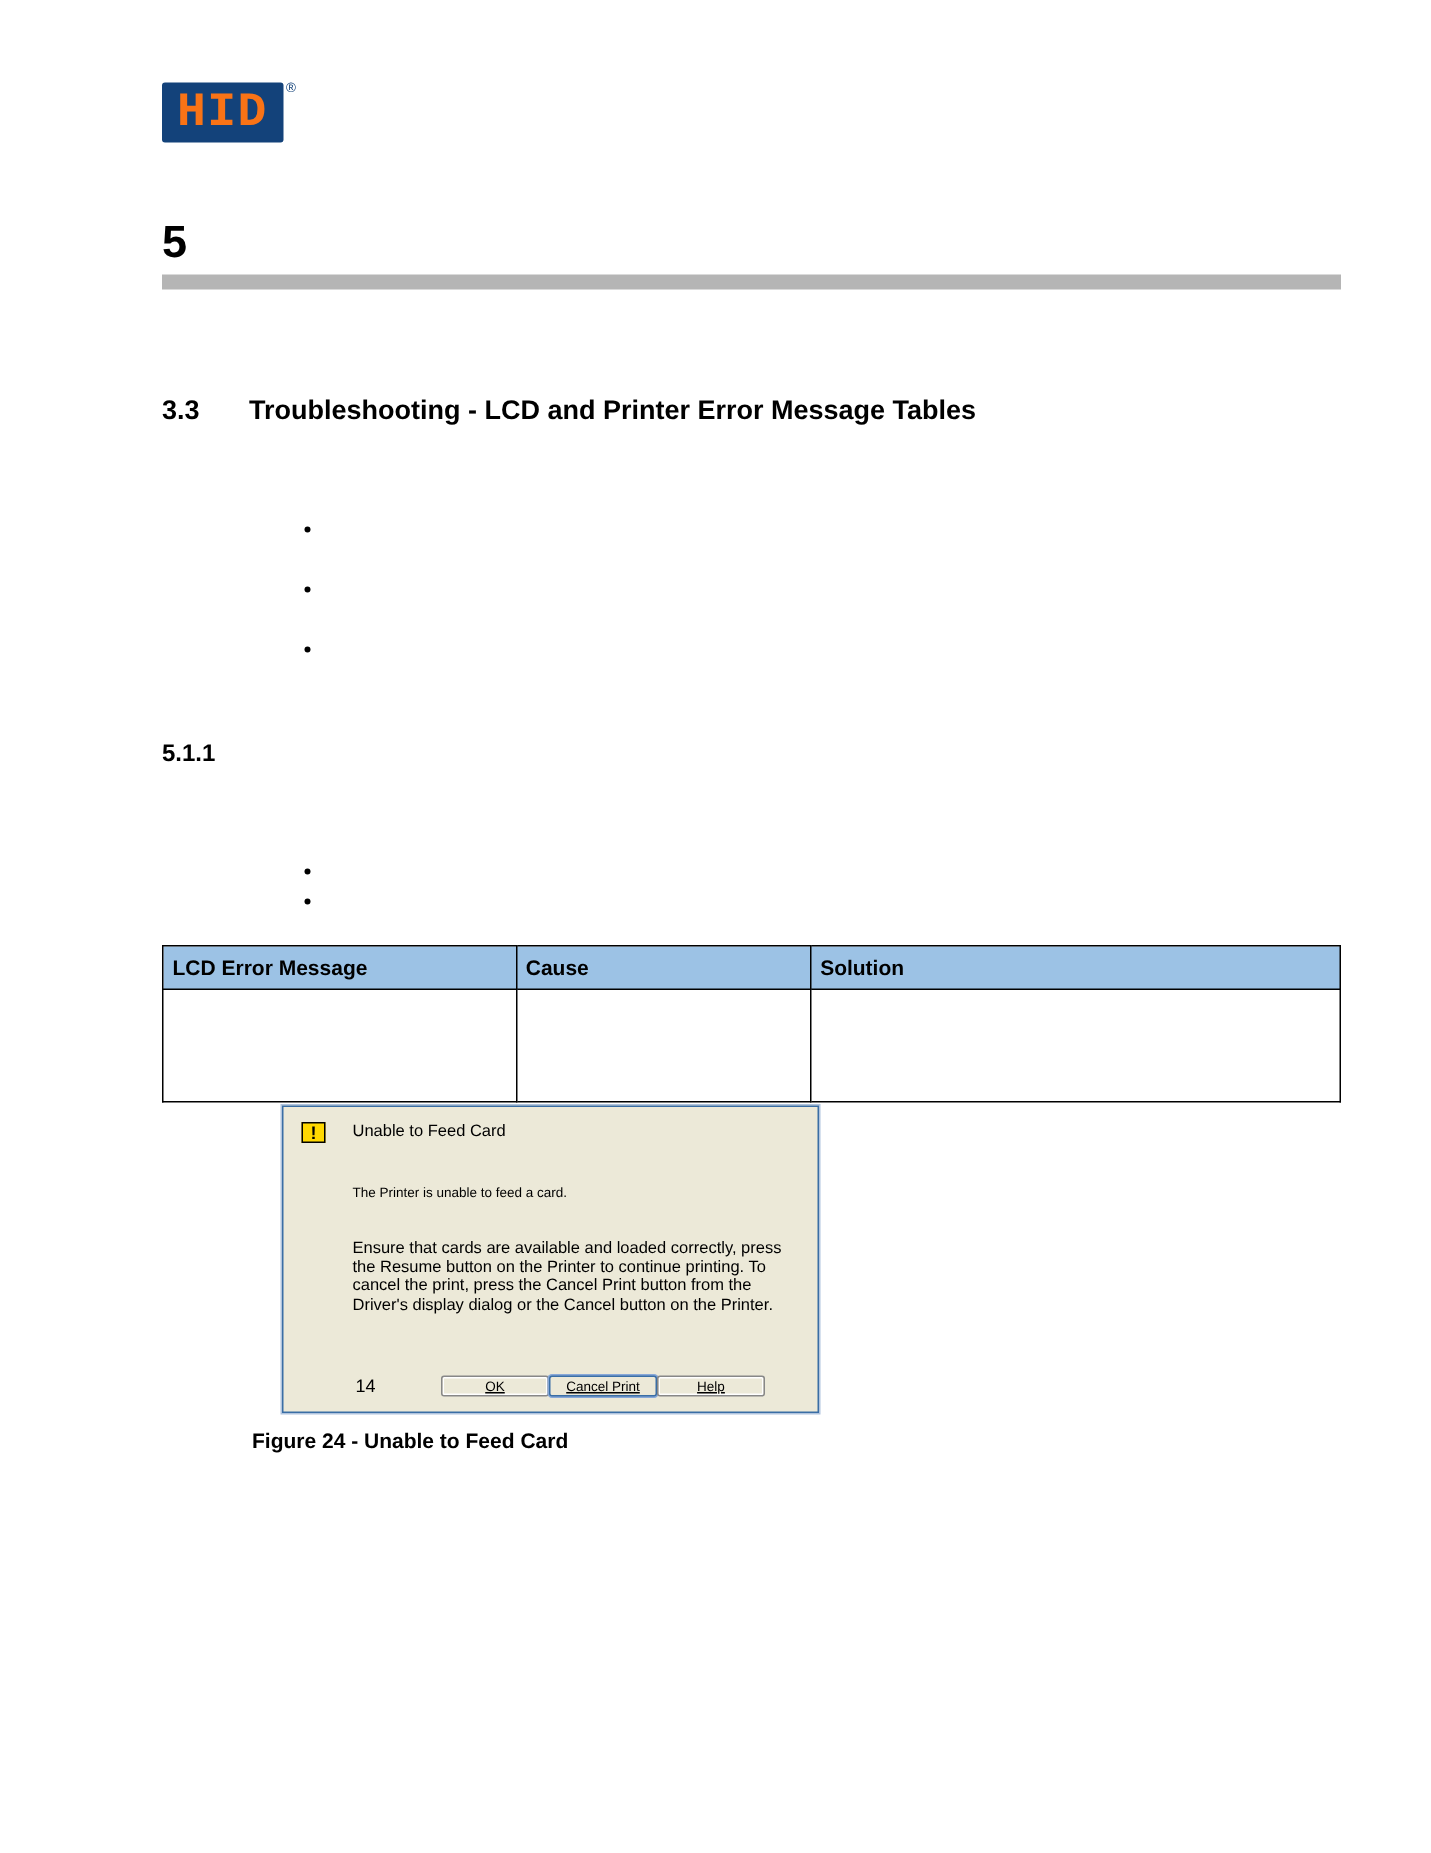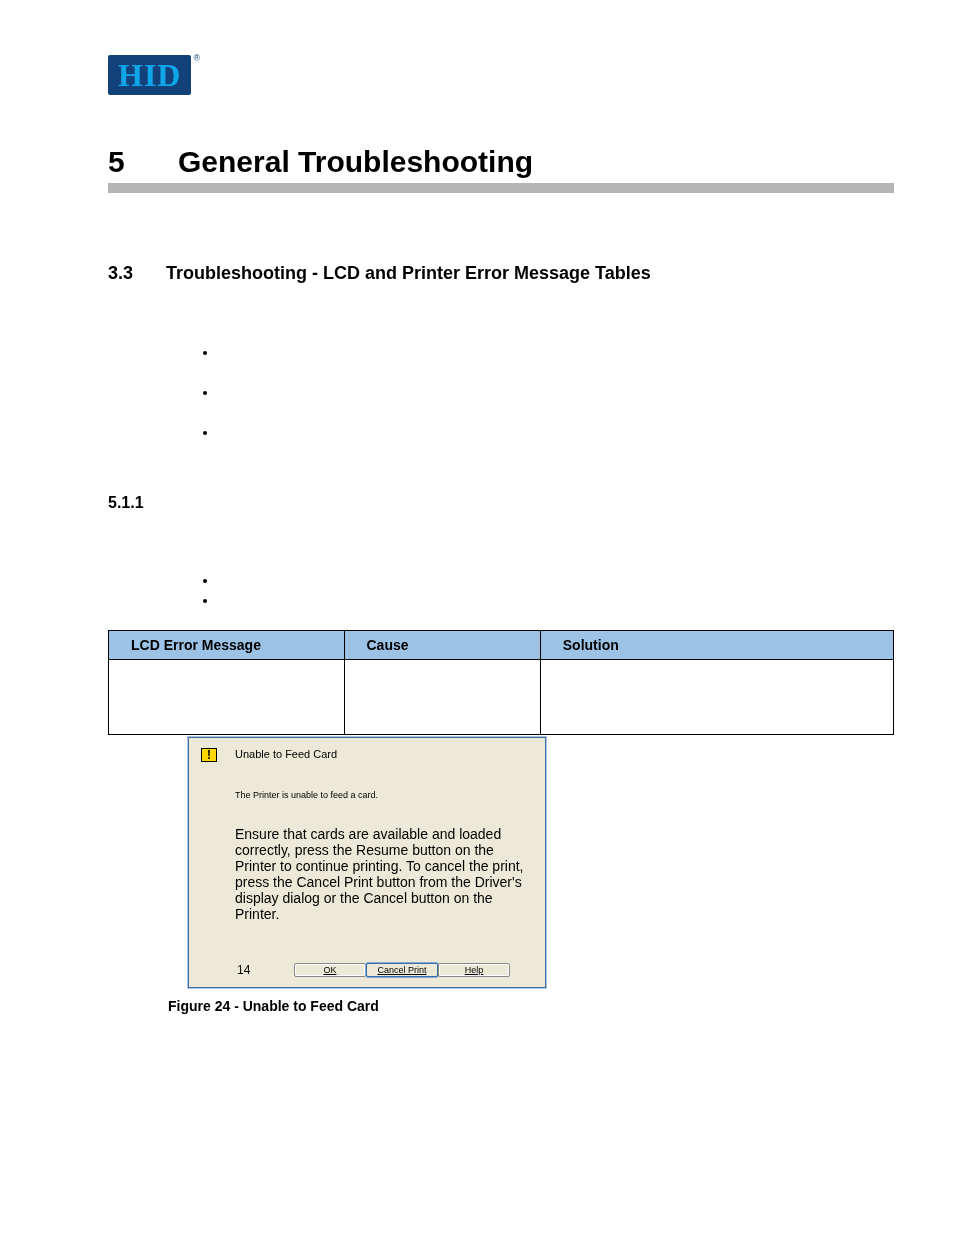--- a/index.html
+++ b/index.html
@@ -14,23 +14,23 @@
   .page {
     padding: 55px 60px 40px 108px;
   }
   .logo-wrap {
     position: relative;
     margin-bottom: 50px;
   }
   .logo {
     display: inline-block;
     background: #13427a;
-    color: #0ea5e9;
+    color: #f97316;
     font-weight: 900;
-    font-family: Liberation Serif, serif;
+    font-family: Liberation Mono, monospace;
     font-size: 32px;
     letter-spacing: 1px;
     padding: 4px 10px 4px 10px;
     border-radius: 2px;
     line-height: 1;
   }
   .logo-reg {
     font-size: 9px;
     vertical-align: top;
     position: relative;
@@ -112,21 +112,21 @@
     border-collapse: collapse;
     width: 100%;
     margin-bottom: 2px;
   }
   table.err-table th {
     background: #9cc2e5;
     border: 1px solid #000;
     text-align: left;
     font-size: 14px;
     font-weight: 700;
-    padding: 6px 22px;
+    padding: 6px 6px;
     font-family: Verdana, Geneva, sans-serif;
   }
   table.err-table td {
     border: 1px solid #000;
     height: 75px;
     vertical-align: top;
     padding: 6px 10px;
     font-size: 13px;
   }
   .col1 { width: 30%; }
@@ -167,21 +167,21 @@
   .dialog-title {
     font-size: 11px;
     margin-top: 0px;
   }
   .dialog-msg {
     font-size: 9px;
     margin-left: 34px;
     margin-bottom: 26px;
   }
   .dialog-help {
-    font-size: 14px;
+    font-size: 11px;
     margin-left: 34px;
     line-height: 1.15;
     margin-bottom: 40px;
   }
   .dialog-btns {
     display: flex;
     align-items: center;
     justify-content: space-between;
     padding-left: 0px;
   }
@@ -224,21 +224,20 @@
 <body>
 
 <div class="page">
 
   <div class="logo-wrap">
     <span class="logo">HID</span><span class="logo-reg">®</span>
   </div>
 
   <div class="chapter-row">
     <div class="chapter-num">5</div>
-    <div class="chapter-title">General Troubleshooting</div>
   </div>
   <div class="hr-thick"></div>
 
   <div class="section-row">
     <div class="section-num">3.3</div>
     <div class="section-title">Troubleshooting - LCD and Printer Error Message Tables</div>
   </div>
 
   <ul class="bullets-indent">
     <li></li>

